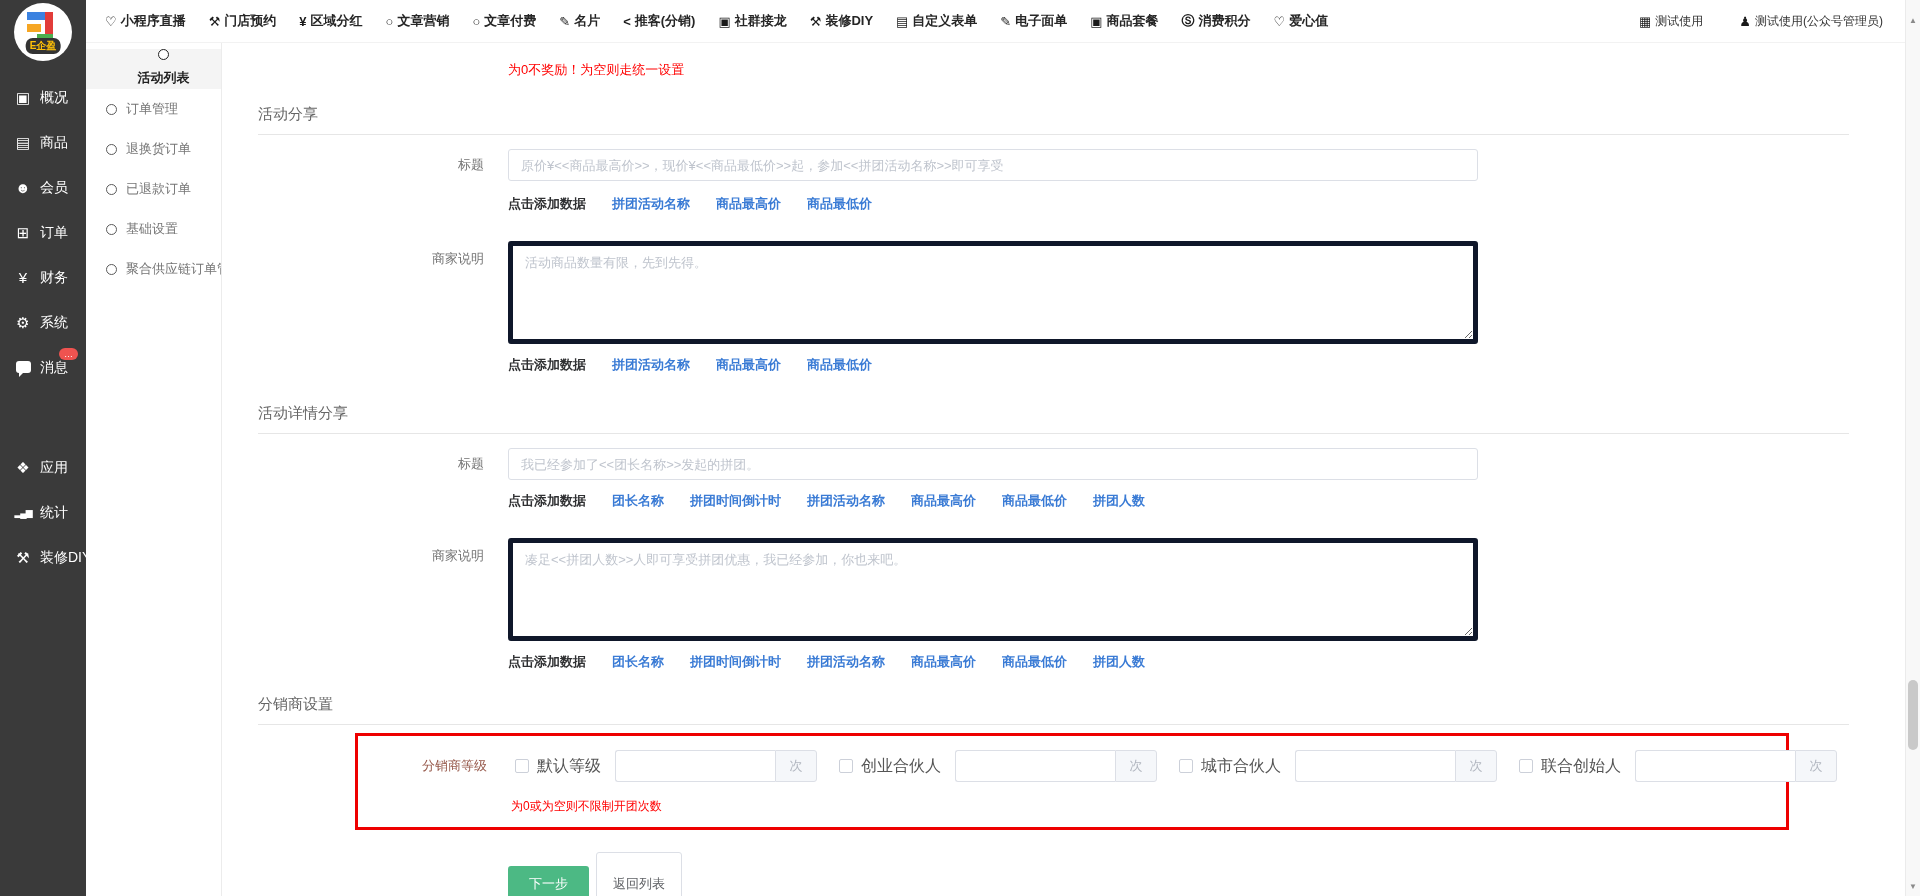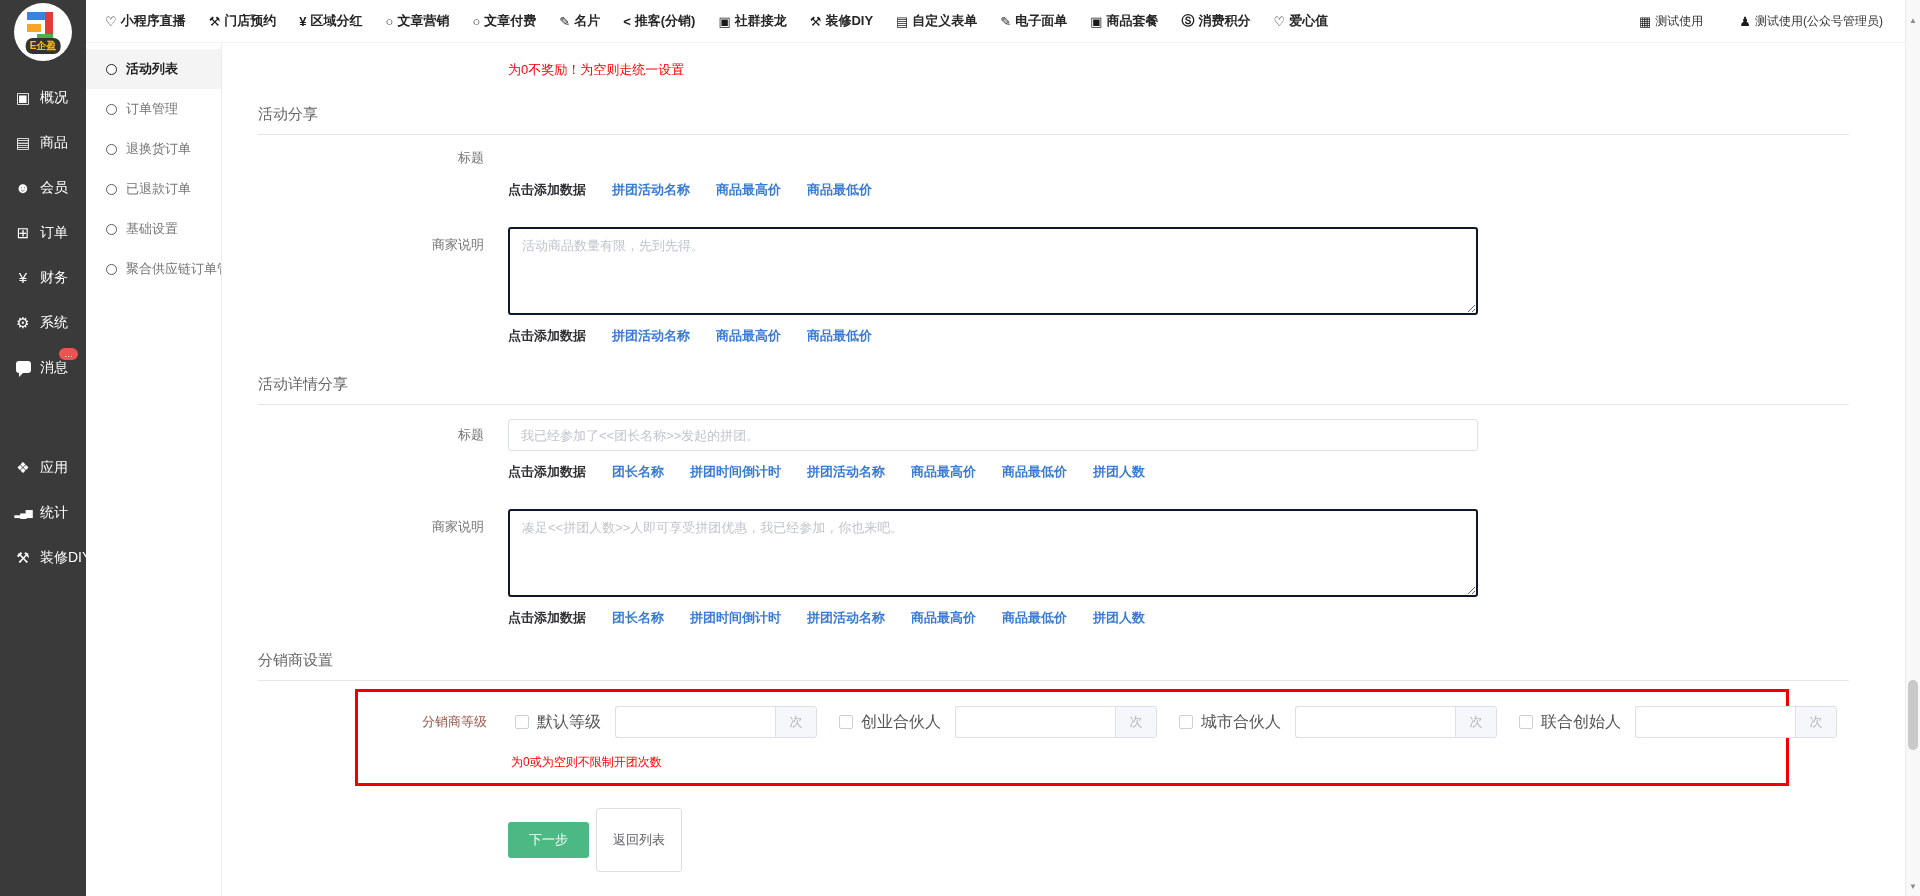--- a/index.html
+++ b/index.html
@@ -28,40 +28,40 @@
   .navbar { position:absolute; left:86px; top:0; right:15px; height:43px; background:#fff; display:flex; align-items:center; gap:23px; padding-left:19px; border-bottom:1px solid #f2f2f2; z-index:5; white-space:nowrap; }
   .nav-item { display:flex; align-items:center; gap:4px; font-size:13px; font-weight:bold; color:#262626; cursor:pointer; }
   .nav-icon { font-size:13px; color:#1a1a1a; }
   .nav-right { position:absolute; right:22px; top:0; height:43px; display:flex; align-items:center; gap:36px; }
   .nav-right .nav-item { font-weight:normal; font-size:12px; color:#333; }
 
   
   .subsidebar { position:absolute; left:86px; top:43px; width:136px; bottom:0; background:#fff; border-right:1px solid #ececec; padding-top:6px; z-index:4; }
   .sub-item { display:flex; align-items:center; gap:9px; height:40px; padding-left:20px; font-size:13px; color:#757575; cursor:pointer; white-space:nowrap; overflow:hidden; }
   .sub-item .circle { width:11px; height:11px; border:1.5px solid #5a5a5a; border-radius:50%; flex:0 0 11px; background:#fff; }
-  .sub-item.active { background:#f4f4f4; color:#1f1f1f; font-weight:bold; }
+  .sub-item.active { background:#f4f4f4; color:#1f1f1f; font-weight:bold;flex-direction:column; }
   .sub-item.active .circle { border-color:#222; }
 
   
   .scrollbar { position:absolute; right:0; top:0; bottom:0; width:15px; background:#f8f8f8; border-left:1px solid #ebebeb; z-index:20; }
   .scroll-arrow { position:absolute; left:0; width:100%; text-align:center; color:#8a8a8a; font-size:8px; line-height:14px; cursor:pointer; }
   .scroll-arrow.up { top:14px; }
   .scroll-arrow.down { bottom:2px; }
   .scroll-thumb { position:absolute; left:2px; width:10px; top:680px; height:70px; background:#c9c9c9; border-radius:5px; cursor:pointer; }
 
   
   .content { position:absolute; left:222px; top:43px; right:15px; bottom:0; background:#fff; overflow:hidden; }
   .top-note { margin:18px 0 0 286px; color:#ff0000; font-size:13px; }
   .section-title { margin:26px 56px 0 36px; padding-bottom:10px; border-bottom:1px solid #e6e6e6; color:#666; font-size:15px; }
   .form-row { display:flex; margin-top:14px; align-items:center; }
   .form-row.top-align { align-items:flex-start; }
   .form-row.top-align .form-label { padding-top:9px; }
   .form-label { width:262px; text-align:right; padding-right:0; margin-right:24px; color:#737373; font-size:13px; flex:0 0 262px; }
   .text-input { width:970px; height:32px; border:1px solid #dcdfe6; border-radius:3px; padding:0 12px; font-size:13px; color:#333; outline:none; }
-  .text-area { width:970px; height:88px; border:2px solid #0f172a; border-radius:3px; padding:8px 12px; font-size:13px; color:#7f1d1d; outline:none; resize:vertical; font-family:"Liberation Sans","DejaVu Sans",sans-serif; }
+  .text-area { width:970px; height:103px; border:5px solid #0f172a; border-radius:3px; padding:8px 12px; font-size:13px; color:#7f1d1d; outline:none; resize:vertical; font-family:"Liberation Sans","DejaVu Sans",sans-serif; }
   .text-input::placeholder, .text-area::placeholder { color:#bfc4cd; }
   .links-row { display:flex; gap:26px; margin:14px 0 0 286px; font-size:13px; font-weight:bold; align-items:center; white-space:nowrap; }
   .add-label { color:#303133; }
   .data-link { color:#3a7bd5; text-decoration:none; cursor:pointer; }
   .mt12 { margin-top:12px; }
   .mt28 { margin-top:28px; }
   .mt30 { margin-top:30px; }
   .mt24 { margin-top:24px; }
 
   
@@ -235,20 +235,21 @@
       <span>聚合供应链订单管</span>
     </div>
   </div>
 
   <div class="content">
     <div class="top-note">为0不奖励！为空则走统一设置</div>
 
     <div class="section-title">活动分享</div>
     <div class="form-row">
       <span class="form-label">标题</span>
+      <input class="text-input" type="text" placeholder="原价¥&lt;&lt;商品最高价&gt;&gt;，现价¥&lt;&lt;商品最低价&gt;&gt;起，参加&lt;&lt;拼团活动名称&gt;&gt;即可享受" style="">
     </div>
     <div class="links-row">
       <span class="add-label">点击添加数据</span>
       <a class="data-link">拼团活动名称</a>
       <a class="data-link">商品最高价</a>
       <a class="data-link">商品最低价</a>
     </div>
     <div class="form-row top-align mt28">
       <span class="form-label">商家说明</span>
       <textarea class="text-area" placeholder="活动商品数量有限，先到先得。" style=""></textarea>

